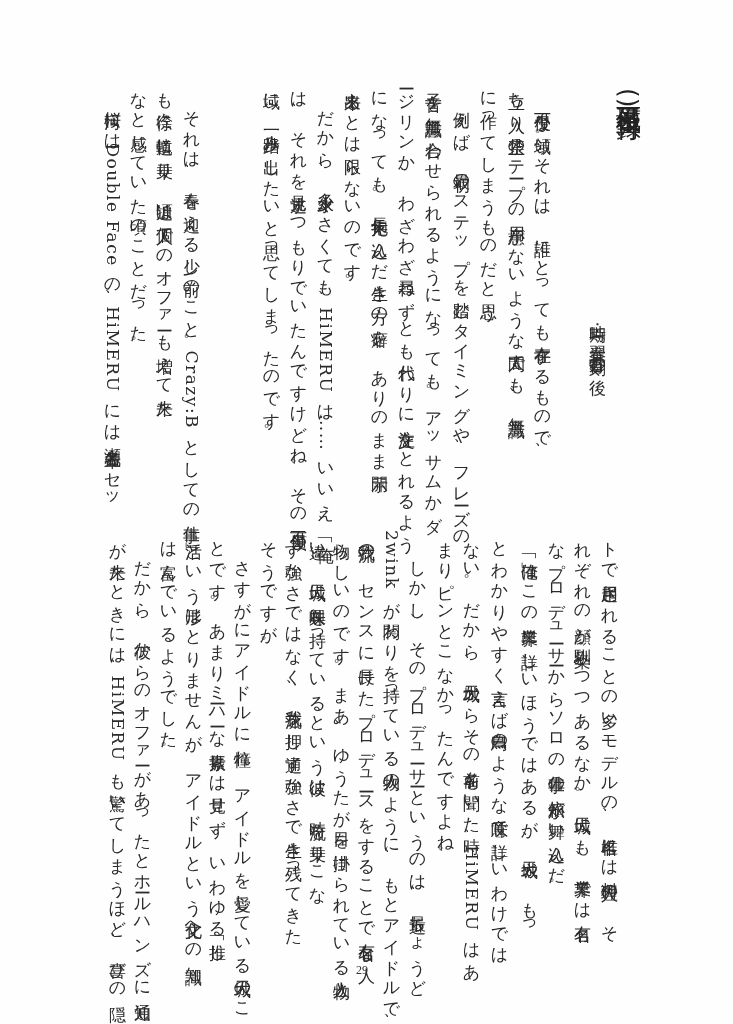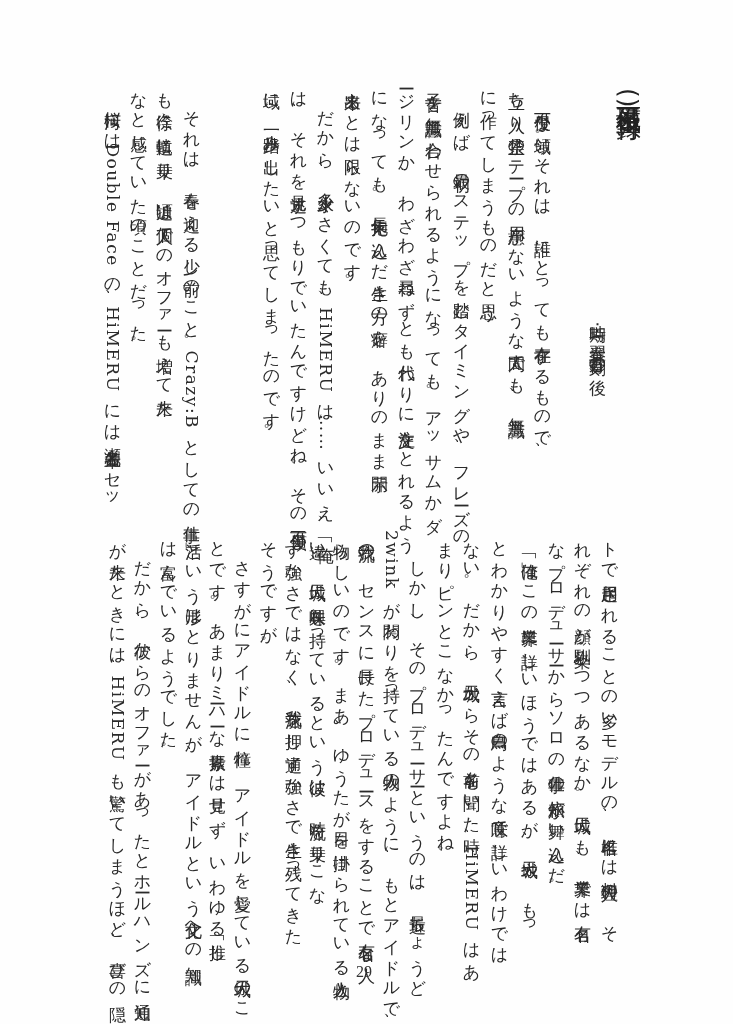--- a/index.html
+++ b/index.html
@@ -36,21 +36,21 @@
     line-height: 20px;
     letter-spacing: 1px;
     color: #2a2a2a;
     left: 588px; top: 312px; width: 20px;
     white-space: nowrap;
   }
   .page-number {
     position: absolute;
     left: 356px; top: 963px;
     font-family: "Liberation Serif", "DejaVu Serif", serif;
-    font-size: 16px;
+    font-size: 12px;
     color: #333;
   }
 </style>
 </head>
 <body>
 
 <div class="page">
 
   <div class="title">不可侵領域(再録)</div>
   <div class="subtitle">時期：翌春(春宵一刻の後)</div>

